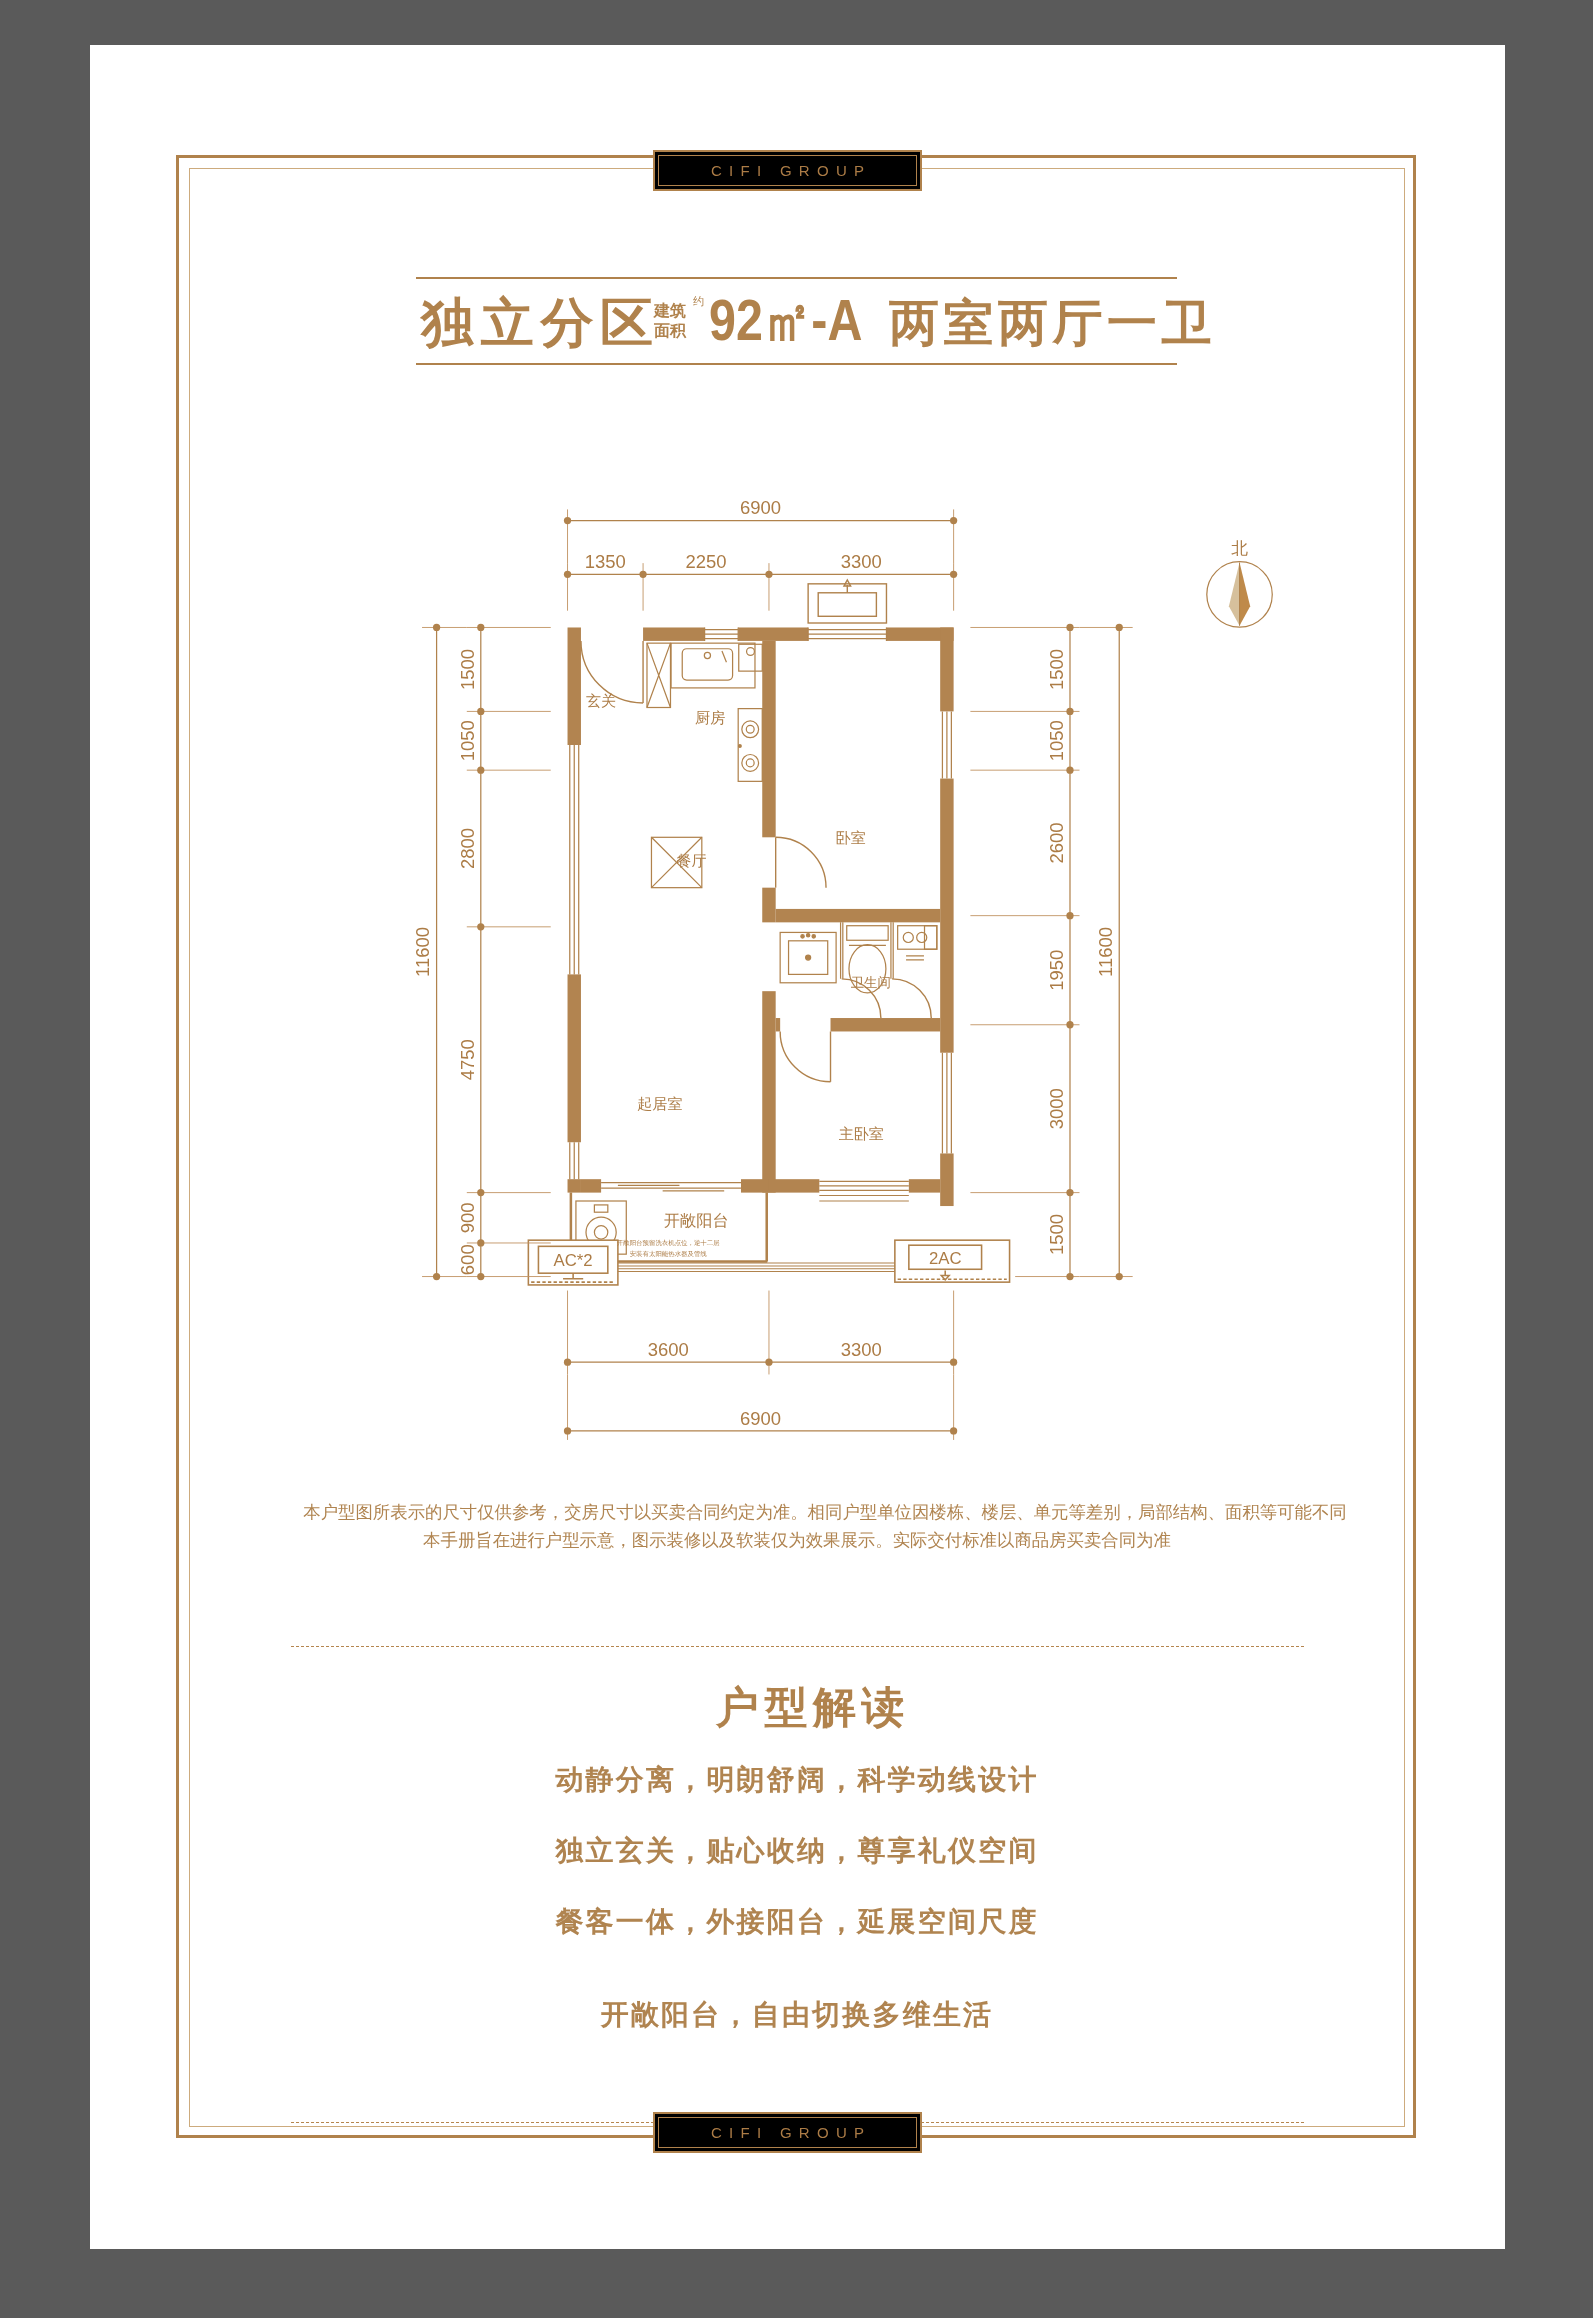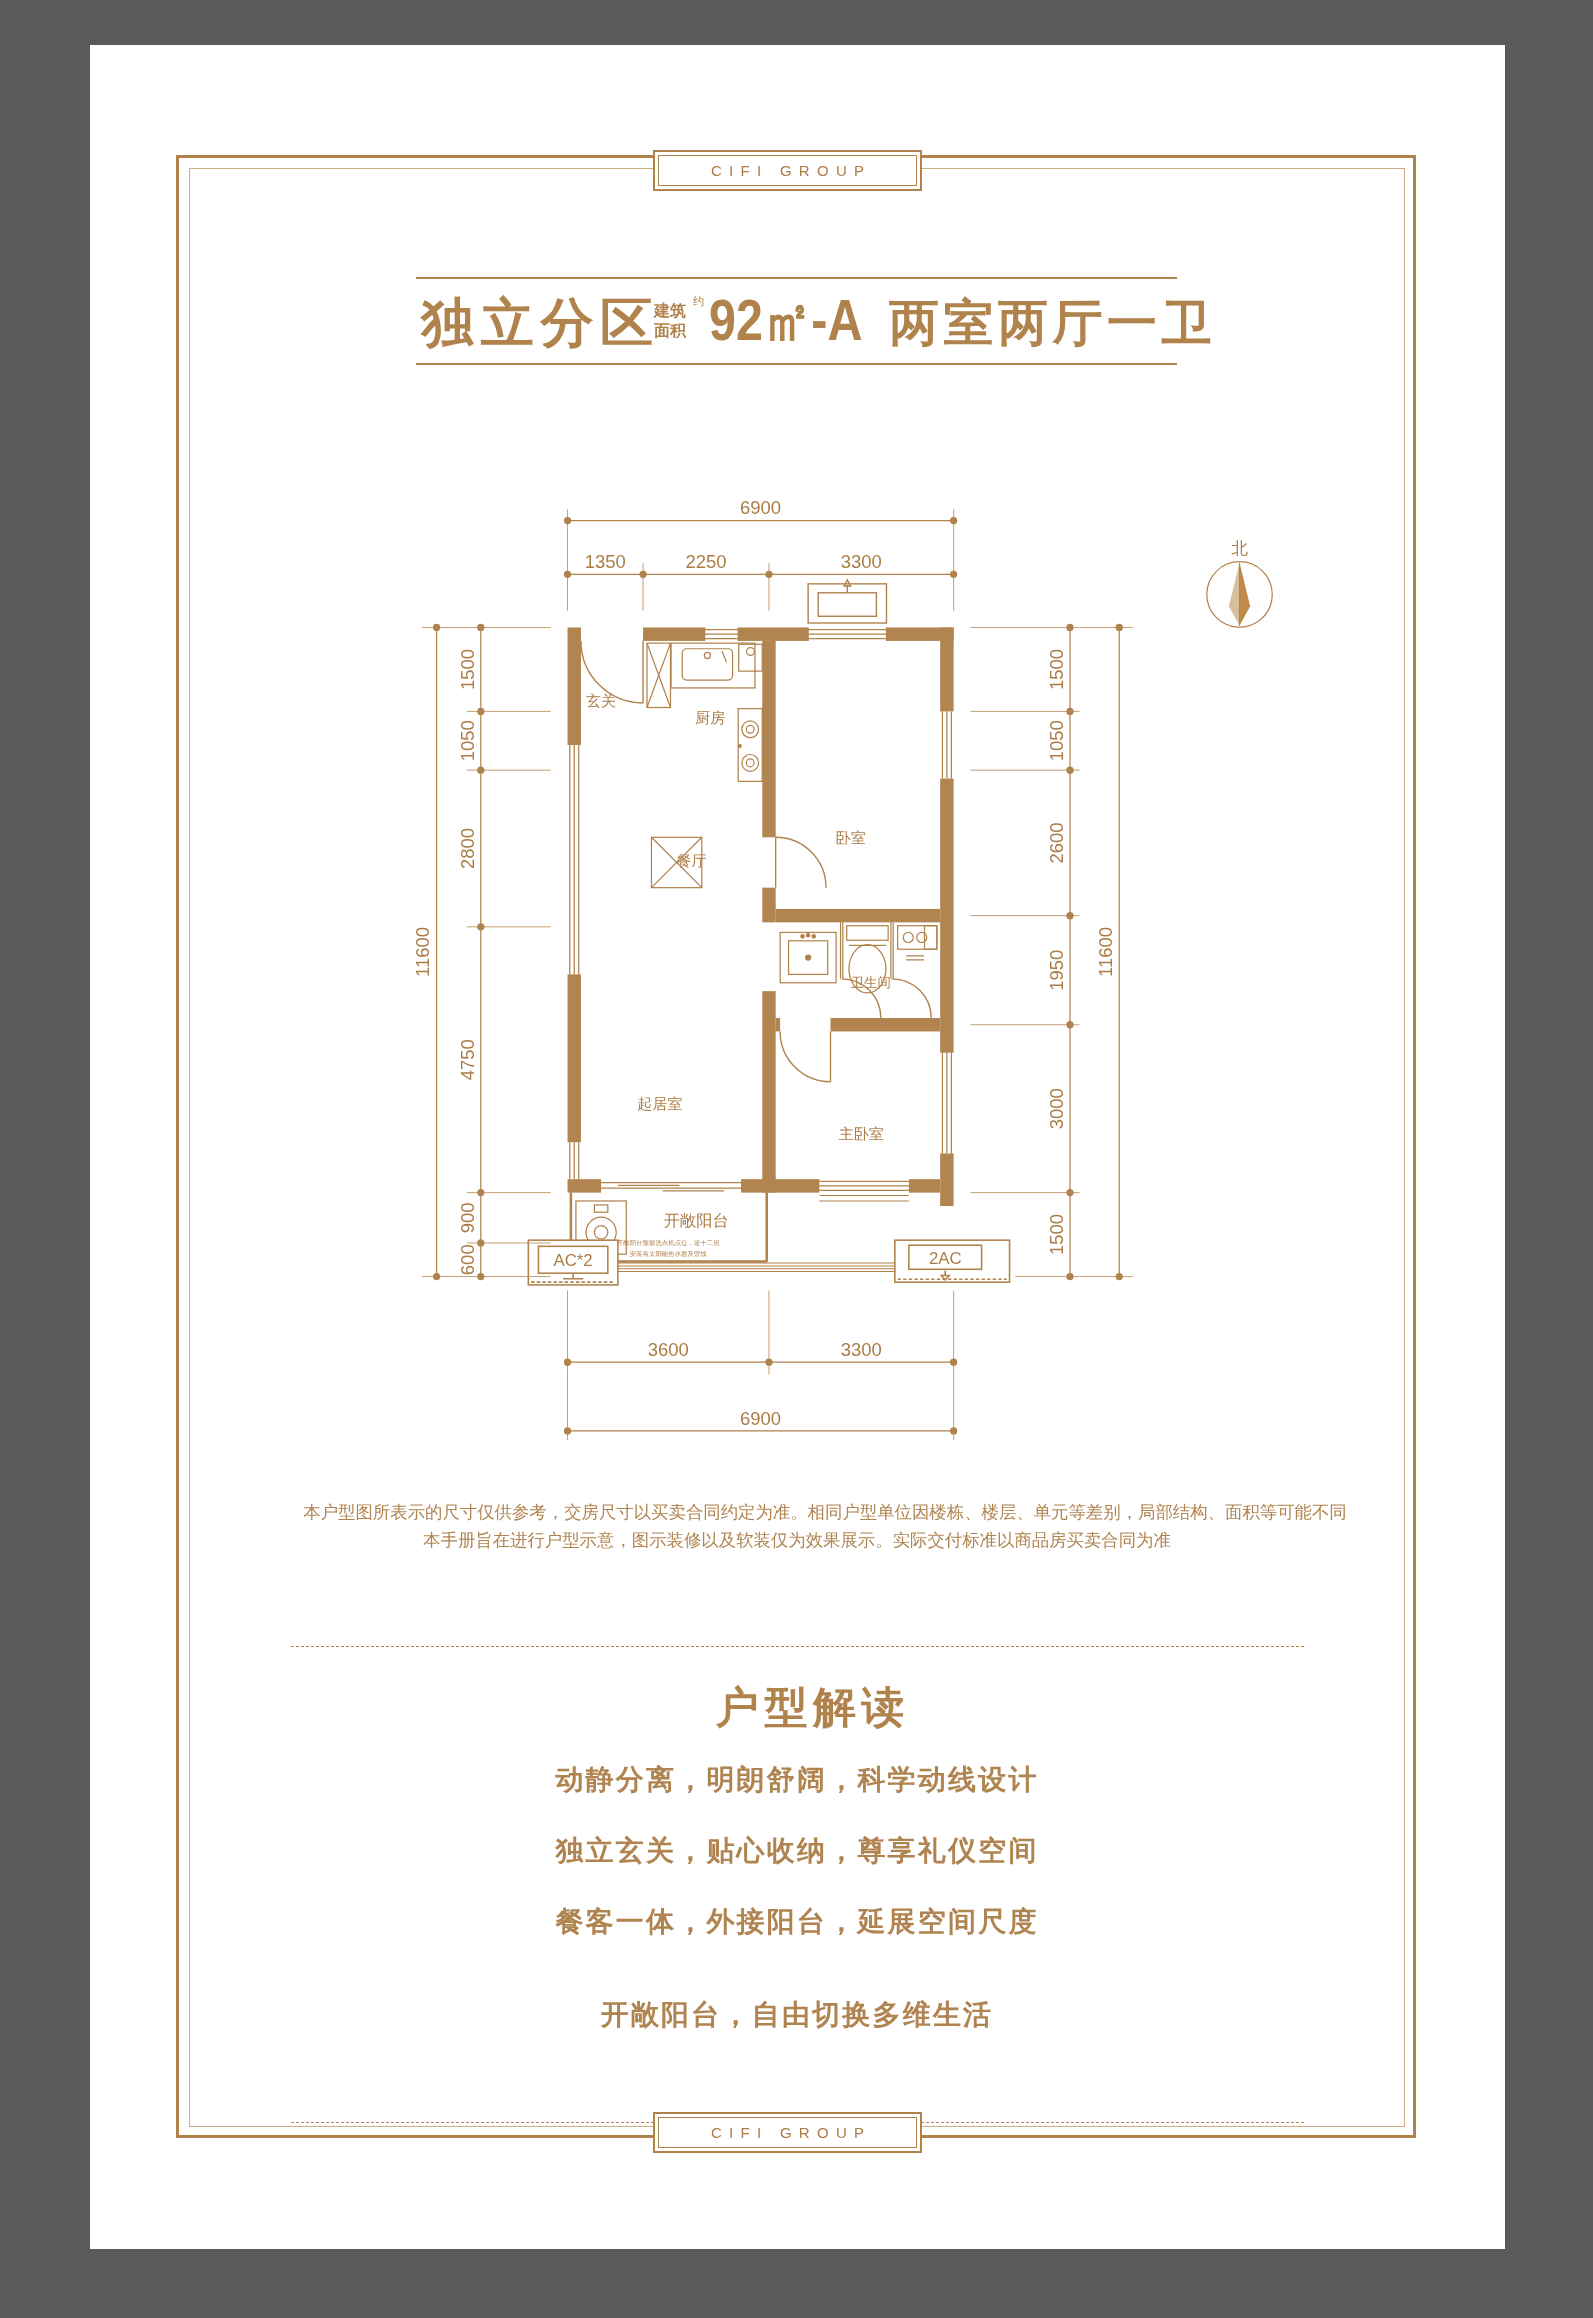--- a/index.html
+++ b/index.html
@@ -4,21 +4,21 @@
 <style>
   html,body{margin:0;padding:0;background:#5a5a5a;}
   .canvas{position:relative;width:1594px;height:2319px;background:#5a5a5a;overflow:hidden;
           font-family:"Liberation Sans",sans-serif;}
   .page{position:absolute;left:90px;top:45px;width:1415px;height:2204px;background:#ffffff;}
   .abs{position:absolute;}
   
   .border-outer{left:176px;top:155px;width:1234px;height:1977px;border:3.4px solid #b0824c;}
   .border-inner{left:189px;top:168px;width:1214px;height:1957px;border:1.1px solid #cdab7d;}
   
-  .cifi-box{width:269px;height:41px;background:#ffffff;border:2.8px solid #b0824c;box-sizing:border-box;}
+  .cifi-box{width:269px;height:41px;background:#000000;border:2.8px solid #b0824c;box-sizing:border-box;}
   .cifi-inner{position:absolute;left:3.4px;top:3.4px;right:3.4px;bottom:3.4px;border:0.6px solid #b0824c;
               display:flex;align-items:center;justify-content:center;}
   .cifi-text{font-size:15px;letter-spacing:7.3px;color:#ac7c46;padding-left:7.3px;}
   
   .rule{height:1.7px;background:#b0824c;}
   .t-project{font-size:53px;font-weight:bold;letter-spacing:6.7px;color:#b0824c;white-space:nowrap;}
   .t-arealabel{font-size:16px;line-height:19.6px;font-weight:bold;color:#b0824c;}
   .t-approx{font-size:11.2px;color:#b0824c;}
   .t-areaval{font-size:57px;font-weight:600;color:#b0824c;transform:scaleX(.85);transform-origin:left center;white-space:nowrap;}
   .t-layout{font-size:50px;font-weight:bold;letter-spacing:4.5px;color:#b0824c;white-space:nowrap;}

